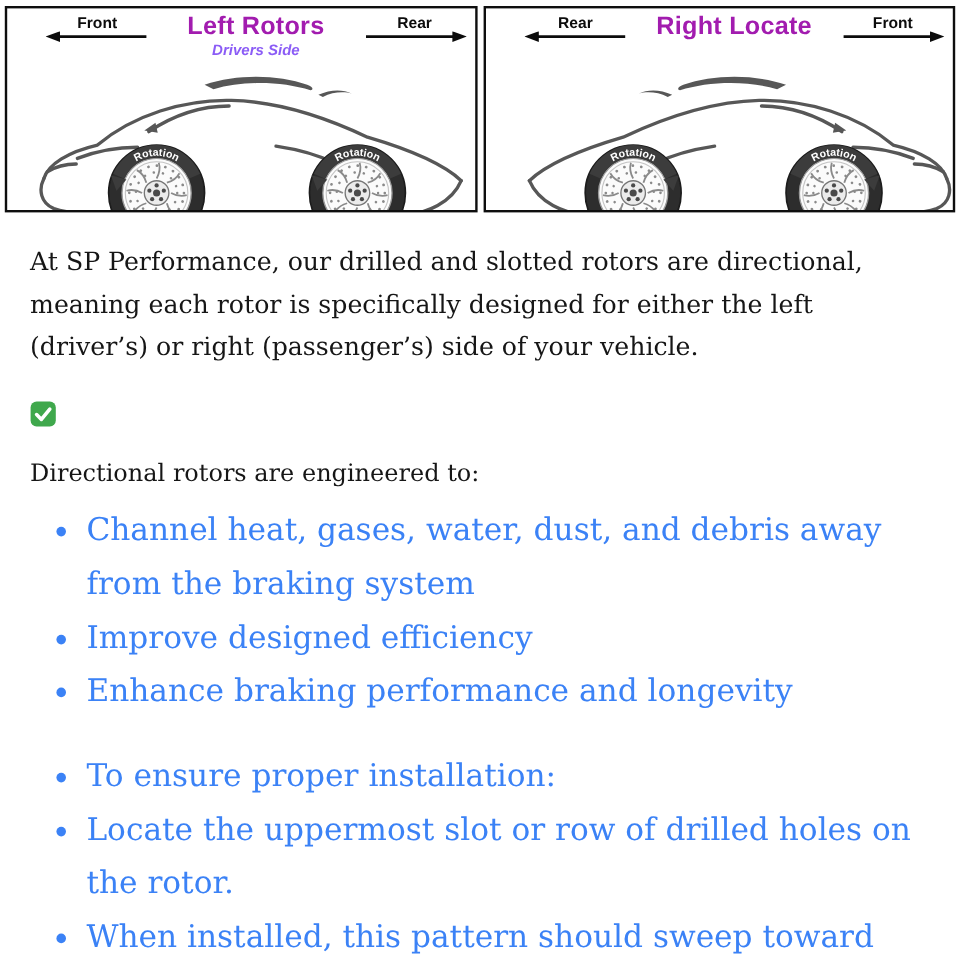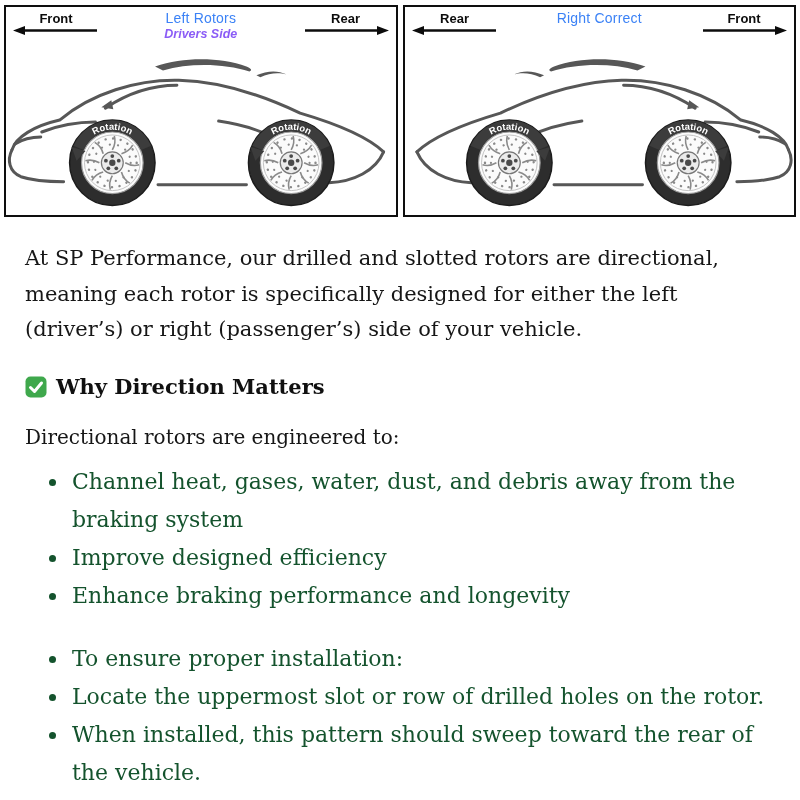--- a/index.html
+++ b/index.html
@@ -9,27 +9,28 @@
     font-family:"DejaVu Serif", serif;
     color:#161616;
   }
 
   
   .diagram { display:flex; gap:5px; padding:5px 4px 2px 4px; }
   .panel {
     flex:1;
     border:2px solid #0e0e0e;
     position:relative;
-    height:212px;
+    height:172px;
     background:#ffffff;
     overflow:hidden;
+    padding-left:25px;
   }
   .panel-header { position:relative; height:46px; }
   .titleblock { text-align:center; padding-top:3px; font-family:"Liberation Sans", sans-serif; }
-  .panel-title { font-size:14px; font-weight:normal; letter-spacing:.2px; color:#3b82f6; }
+  .panel-title { font-size:21px; font-weight:bold; letter-spacing:.2px; color:#a21caf; }
   .panel-sub   { font-size:12.5px; font-weight:bold; font-style:italic; color:#8b5cf6; margin-top:1px; }
   .corner { position:absolute; top:4px; width:88px; text-align:center;
             font-family:"Liberation Sans", sans-serif; font-weight:bold; font-size:13px; color:#0c0c0c; }
   .corner.left  { left:6px; }
   .corner.right { right:6px; }
   .corner-arrow { display:block; width:86px; height:9px; margin:0 auto; }
   .corner-arrow line    { stroke:#0c0c0c; stroke-width:2.4; }
   .corner-arrow polygon { fill:#0c0c0c; }
   .car-svg { display:block; width:100%; height:158px; }
 
@@ -40,21 +41,21 @@
   .content { padding:8px 32px 18px 25px; }
   .intro { font-size:21px; line-height:1.7; margin:14px 0 24px; }
   .sec-heading {
     display:flex; align-items:center; gap:9px;
     font-size:21px; margin:26px 0 22px; font-weight:bold; color:#101010;
   }
   .sec-heading.regular { font-weight:normal; color:#202020; }
   .sec-icon { flex:0 0 auto; display:inline-block; width:22px; height:22px; }
   .lead { font-size:20px; margin:0 0 8px; line-height:1.6; }
   ul.bullets { margin:10px 0 26px 0; padding-left:44px; list-style:disc; }
-  ul.bullets li { font-size:22px; line-height:1.72; padding-left:3px; color:#14532d; }
+  ul.bullets li { font-size:26px; line-height:1.72; padding-left:3px; color:#3b82f6; }
 </style>
 </head>
 <body>
 
 <svg width="0" height="0" style="position:absolute" aria-hidden="true">
   <defs>
     <path id="slot" d="M 0,-13 Q 4,-20 2,-27" fill="none" stroke="#8a8a8a" stroke-width="1.6"></path>
     <g id="rotor">
       <circle r="31" fill="#fbfbfb" stroke="#9a9a9a" stroke-width="1.2"></circle>
       <circle r="28" fill="none" stroke="#c4c4c4" stroke-width="1"></circle>
@@ -150,21 +151,21 @@
   <div class="panel">
     <div class="panel-header">
       <div class="corner left">
         <span>Rear</span>
         <svg class="corner-arrow" viewBox="0 0 86 9">
           <line x1="10" y1="4.5" x2="84" y2="4.5"></line>
             <polygon points="0,4.5 12,0 12,9"></polygon>
         </svg>
       </div>
       <div class="titleblock">
-        <div class="panel-title">Right Correct</div>
+        <div class="panel-title">Right Locate</div>
       </div>
       <div class="corner right">
         <span>Front</span>
         <svg class="corner-arrow" viewBox="0 0 86 9">
           <line x1="2" y1="4.5" x2="76" y2="4.5"></line>
             <polygon points="86,4.5 74,0 74,9"></polygon>
         </svg>
       </div>
     </div>
     <svg class="car-svg" viewBox="0 0 392 158">
@@ -189,21 +190,20 @@
 
 <div class="content">
 
   <p class="intro">At SP Performance, our drilled and slotted rotors are directional, meaning each rotor is specifically designed for either the left (driver’s) or right (passenger’s) side of your vehicle.</p>
 
   <h2 class="sec-heading">
     <svg class="sec-icon" viewBox="0 0 22 22">
       <rect x="0.5" y="0.5" width="21" height="21" rx="5" fill="#3fa84c"></rect>
       <path d="M5.5,11.5 L9.5,15.5 L16.5,7" fill="none" stroke="#ffffff" stroke-width="3" stroke-linecap="round" stroke-linejoin="round"></path>
     </svg>
-    <span>Why Direction Matters</span>
   </h2>
 
   <p class="lead">Directional rotors are engineered to:</p>
 
   <ul class="bullets">
     <li>Channel heat, gases, water, dust, and debris away from the braking system</li>
     <li>Improve designed efficiency</li>
     <li>Enhance braking performance and longevity</li>
   </ul>
 

